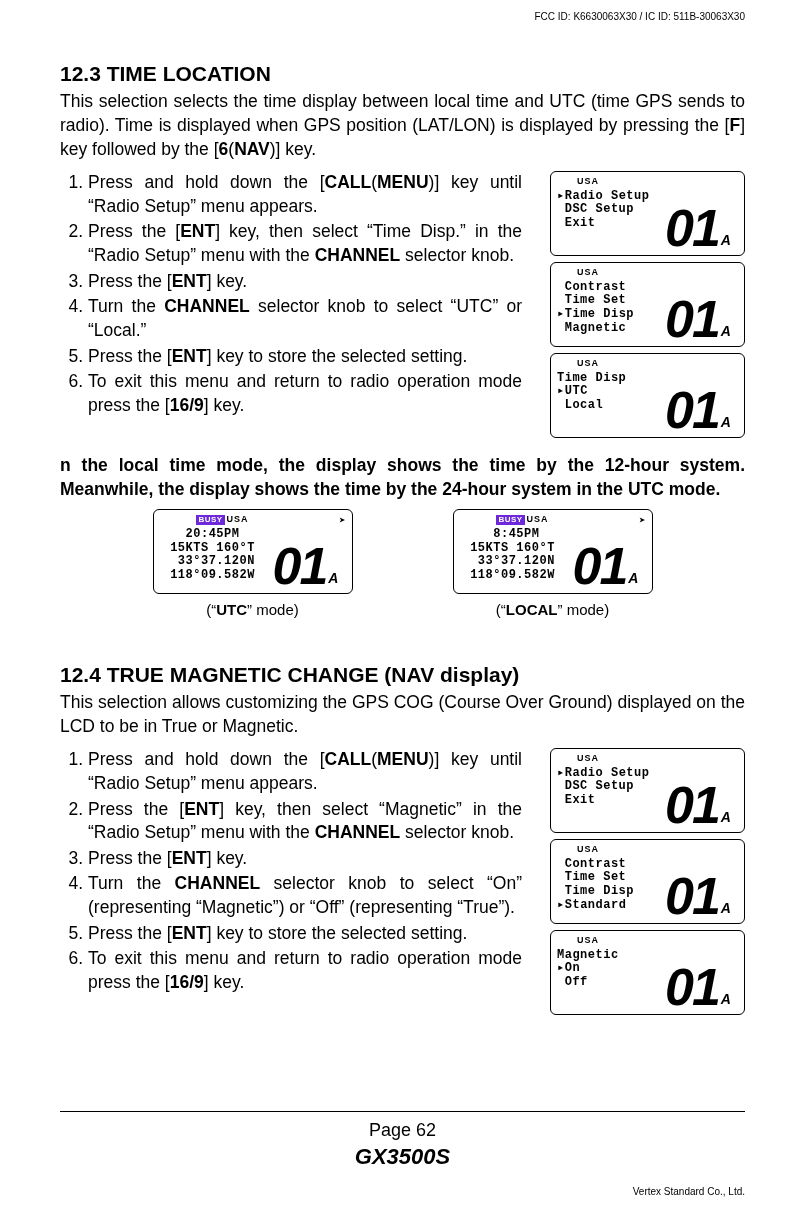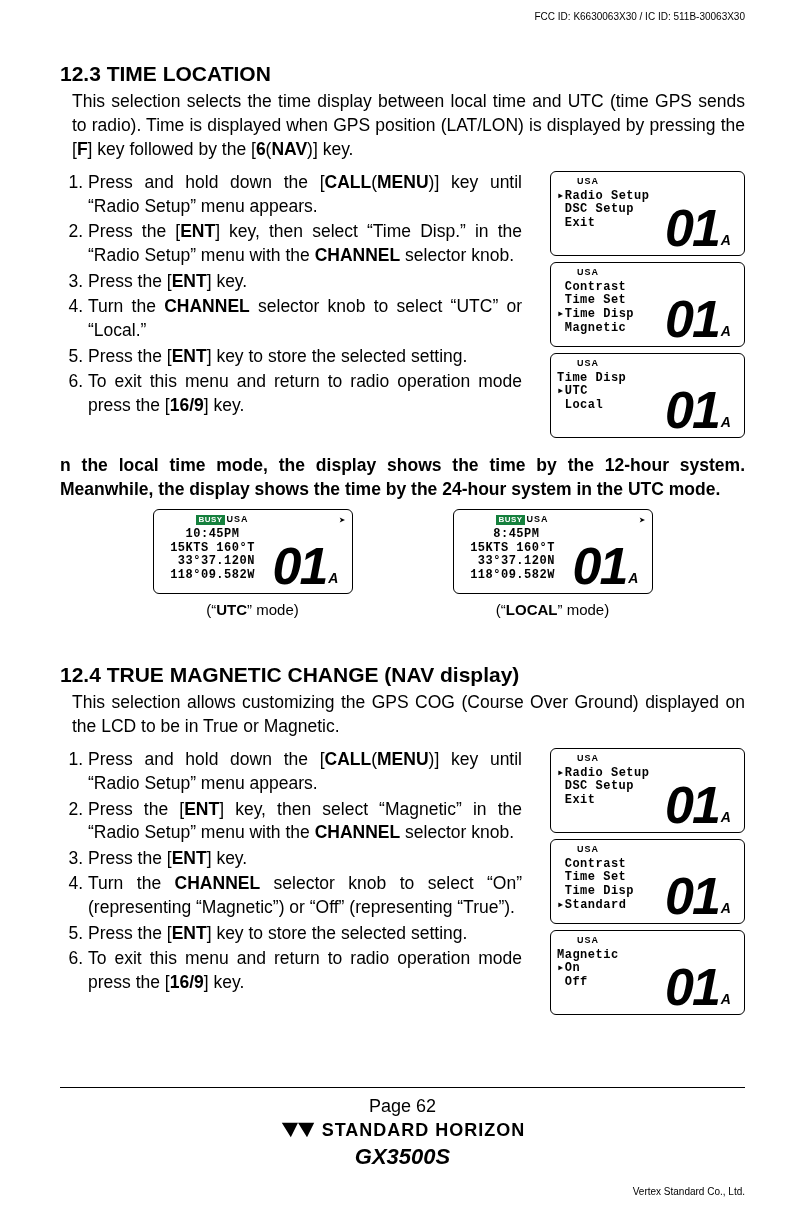--- a/index.html
+++ b/index.html
@@ -17,21 +17,21 @@
   .fcc{
     position:absolute;
     top:10px;right:60px;
     font-size:10px;
   }
   h2{
     font-size:21px;
     font-weight:bold;
     margin:40px 0 2px 0;
   }
-  .intro{margin:0 0 10px 12px;text-align:justify;}
+  .intro{margin:0 0 10px 0;text-align:justify;}
   .twocol{display:flex;gap:28px;align-items:flex-start;}
   .twocol>ol{flex:1;min-width:0;}
   ol{margin:0 0 10px 0;padding-left:28px;text-align:justify;}
   li{margin-bottom:2px;}
   .menu-label{font-family:Arial,Helvetica,sans-serif;letter-spacing:0;}
   .note{margin:10px 0 8px 0;text-align:justify;font-weight:bold;}
 
   .lcd-stack{width:195px;flex:none;}
   .lcd{
     border:1.5px solid #000;
@@ -84,21 +84,21 @@
     margin-left:2px;
     margin-bottom:3px;
   }
 
   .lcd-row{display:flex;justify-content:center;gap:100px;margin:8px 0 4px 0;}
   .lcd-wrap{text-align:center;}
   .lcd-caption{font-size:15px;margin-top:2px;}
   .lcd-wide{width:200px;}
   .busy{
     display:inline-block;
-    background:#15803d;color:#fff;
+    background:#6d28d9;color:#fff;
     font-size:8px;font-family:Arial;font-weight:bold;
     padding:0 2px;margin-right:2px;letter-spacing:0.5px;
   }
   .sat{position:absolute;top:4px;right:6px;font-size:11px;}
 
   .footer{
     position:absolute;
     left:60px;right:60px;bottom:48px;
     border-top:1.5px solid #000;
     padding-top:6px;
@@ -180,21 +180,21 @@
     </div>
 </div>
 
 <p class="note">n the local time mode, the display shows the time by the 12-hour system. Meanwhile, the display shows the time by the 24-hour system in the UTC mode.</p>
 
 <div class="lcd-row">
     <div class="lcd-wrap">
       <div class="lcd lcd-wide">
         <div class="left">
           <div class="usa"><span class="busy">BUSY</span>USA</div>
-          <div>10:45PM</div>
+          <div>20:45PM</div>
           <div>15KTS&nbsp;160°T</div>
           <div>&nbsp;33°37.120N</div>
           <div>118°09.582W</div>
         </div>
         <div class="big">
           <span class="bigch">01<span class="a">A</span></span>
         </div>
         <span class="sat">➤</span>
       </div>
       <div class="lcd-caption">(“<b>UTC</b>” mode)</div>
@@ -262,21 +262,15 @@
         </div>
         <div class="big">
           <span class="bigch">01<span class="a">A</span></span>
         </div>
       </div>
     </div>
 </div>
 
 <div class="footer">
   <span class="page">Page 62</span>
-  <span class="brand">
-    <svg viewBox="0 0 40 20">
-        <path d="M2 2 L20 2 L12 18 Z M20 2 L38 2 L30 18 Z" fill="#000"></path>
-      </svg>
-    <span>STANDARD HORIZON</span>
-  </span>
   <span class="model">GX3500S</span>
 </div>
 <div class="vertex">Vertex Standard Co., Ltd.</div>
 
 </body></html>

